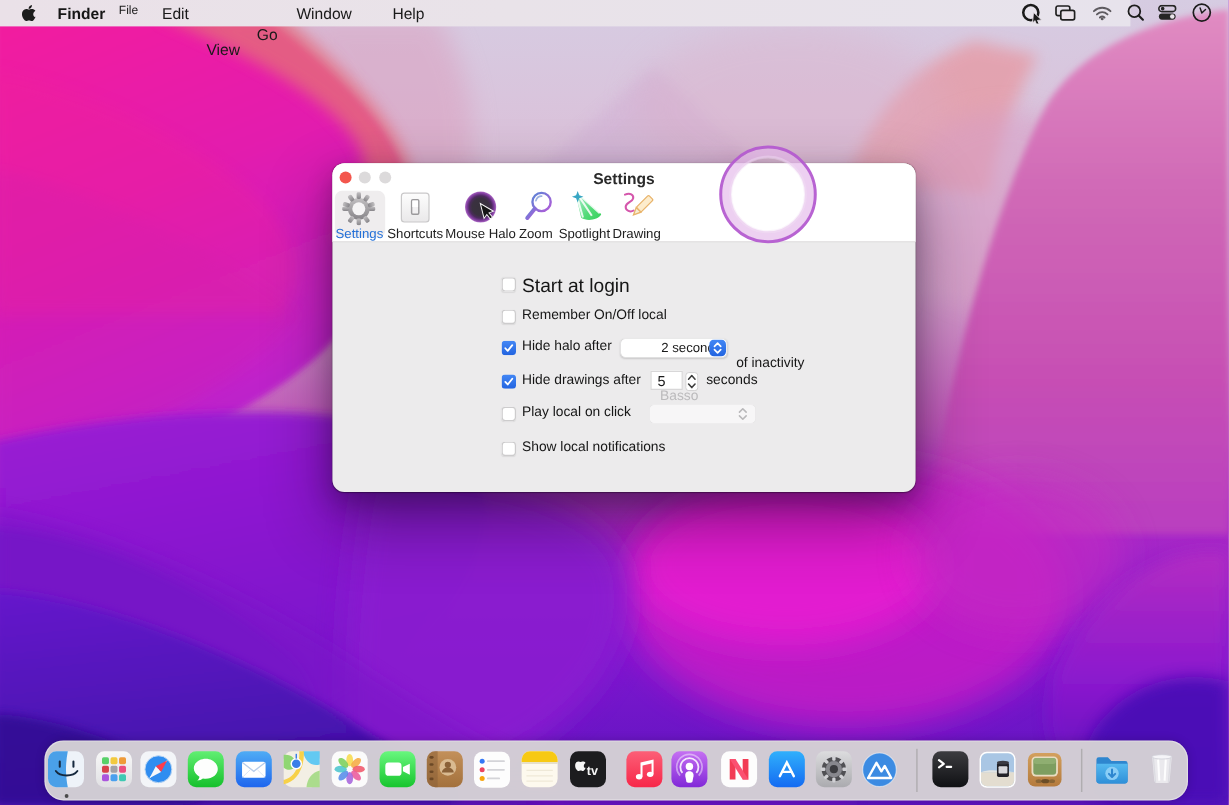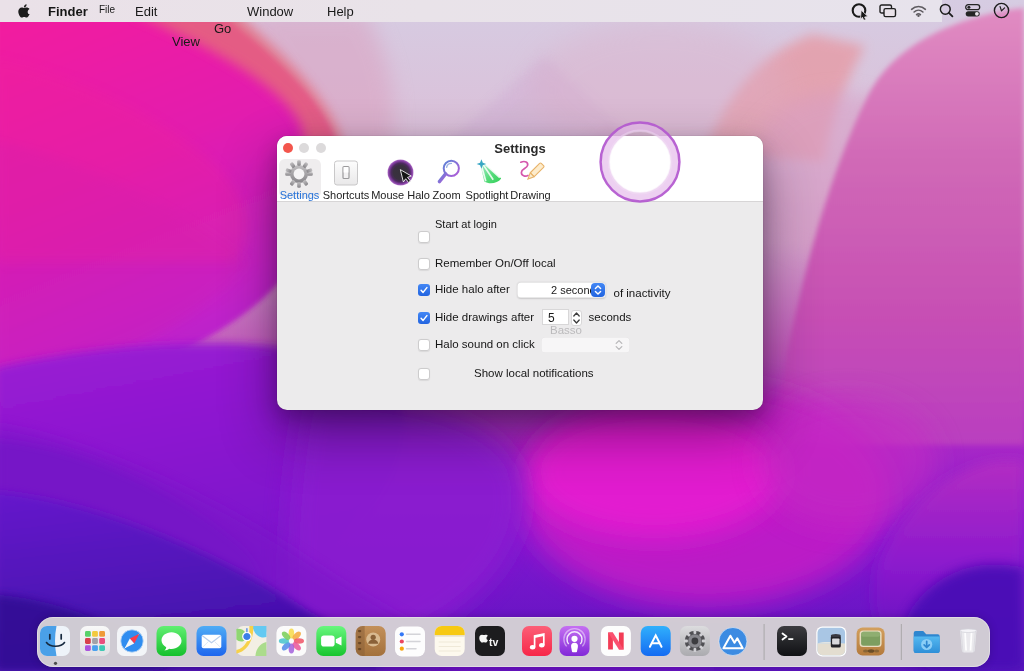--- a/index.html
+++ b/index.html
@@ -254,21 +254,21 @@
   </svg>
 
   <div class="abs" style="left:-20px;top:53px;width:85px;text-align:center;font-size:11px;color:#2471d8;">Settings</div>
   <div class="abs" style="left:26px;top:53px;width:86px;text-align:center;font-size:11px;color:#222;">Shortcuts</div>
   <div class="abs" style="left:80px;top:53px;width:87px;text-align:center;font-size:11px;color:#222;">Mouse Halo</div>
   <div class="abs" style="left:126px;top:53px;width:87px;text-align:center;font-size:11px;color:#222;">Zoom</div>
   <div class="abs" style="left:166px;top:53px;width:88px;text-align:center;font-size:11px;color:#222;">Spotlight</div>
   <div class="abs" style="left:210px;top:53px;width:87px;text-align:center;font-size:11px;color:#222;">Drawing</div>
 
   <div class="abs" style="left:141px;top:95px;width:12px;height:12px;border-radius:3px;background:#ffffff;box-shadow:inset 0 0 0 1px #cdcccd, 0 0.5px 1px rgba(0,0,0,0.08);"></div>
-  <div class="abs" style="left:158px;top:82px;font-size:11px;color:#161616;">Start at login</div>
+  <div class="abs" style="left:158px;top:94px;font-size:16px;color:#161616;">Start at login</div>
 
   <div class="abs" style="left:141px;top:121.5px;width:12px;height:12px;border-radius:3px;background:#ffffff;box-shadow:inset 0 0 0 1px #cdcccd, 0 0.5px 1px rgba(0,0,0,0.08);"></div>
   <div class="abs" style="left:158px;top:120.5px;font-size:11.5px;color:#161616;">Remember On/Off local</div>
 
   <svg class="abs" width="12" height="12" viewBox="0 0 12 12" style="left:141px;top:148px">
     <defs>
           <linearGradient id="cbG" x1="0" y1="0" x2="0" y2="1">
             <stop offset="0" stop-color="#4387f5"></stop>
             <stop offset="1" stop-color="#2264e0"></stop>
           </linearGradient>
@@ -277,45 +277,45 @@
     <path d="M3.1,6.2 L5.1,8.4 L8.9,3.6" fill="none" stroke="#ffffff" stroke-width="1.5" stroke-linecap="round" stroke-linejoin="round"></path>
   </svg>
   <div class="abs" style="left:158px;top:147px;font-size:11.5px;color:#161616;">Hide halo after</div>
 
   <div class="abs" style="left:239.5px;top:146px;width:89px;height:15.5px;border-radius:4px;background:#ffffff;box-shadow:inset 0 0 0 0.5px #d2d1d2, 0 0.5px 1.5px rgba(0,0,0,0.15);"></div>
   <div class="abs" style="left:248px;top:147.5px;font-size:11px;color:#1a1a1a;margin-left:26px;">2 seconds</div>
   <svg class="abs" width="14" height="14" viewBox="0 0 14 14" style="left:314px;top:146.8px">
     <rect width="14" height="14" rx="4" fill="url(#cbG)"></rect>
     <path d="M4.4,5.6 L7,3 L9.6,5.6 M4.4,8.4 L7,11 L9.6,8.4" fill="none" stroke="#ffffff" stroke-width="1.4" stroke-linecap="round" stroke-linejoin="round"></path>
   </svg>
-  <div class="abs" style="left:336.5px;top:151px;font-size:11.5px;color:#161616;">of inactivity</div>
+  <div class="abs" style="left:336.5px;top:161px;font-size:11.5px;color:#161616;">of inactivity</div>
 
   <svg class="abs" width="12" height="12" viewBox="0 0 12 12" style="left:141px;top:175.5px">
     <rect width="12" height="12" rx="3" fill="url(#cbG)"></rect>
     <path d="M3.1,6.2 L5.1,8.4 L8.9,3.6" fill="none" stroke="#ffffff" stroke-width="1.5" stroke-linecap="round" stroke-linejoin="round"></path>
   </svg>
   <div class="abs" style="left:158px;top:174.5px;font-size:11.5px;color:#161616;">Hide drawings after</div>
   <div class="abs" style="left:265px;top:173px;width:27px;height:16px;background:#ffffff;box-shadow:inset 0 0 0 1px #d8d7d8;"></div>
   <div class="abs" style="left:271px;top:174.5px;font-size:12px;color:#1a1a1a;">5</div>
   <svg class="abs" width="11" height="16" viewBox="0 0 11 16" style="left:294px;top:173.5px">
     <rect x="0.5" y="0.5" width="10" height="15" rx="2.5" fill="#ffffff" stroke="#d0cfd0" stroke-width="0.8"></rect>
     <path d="M2.8,6 L5.5,3 L8.2,6 M2.8,10 L5.5,13 L8.2,10" fill="none" stroke="#3c3c3c" stroke-width="1.3" stroke-linecap="round" stroke-linejoin="round"></path>
   </svg>
   <div class="abs" style="left:311.5px;top:174.5px;font-size:11.5px;color:#161616;">seconds</div>
 
   <div class="abs" style="left:141px;top:203px;width:12px;height:12px;border-radius:3px;background:#ffffff;box-shadow:inset 0 0 0 1px #cdcccd, 0 0.5px 1px rgba(0,0,0,0.08);"></div>
-  <div class="abs" style="left:158px;top:202px;font-size:11.5px;color:#161616;">Halo sound on click</div>
+  <div class="abs" style="left:158px;top:202px;font-size:11.5px;color:#161616;">Play local on click</div>
   <div class="abs" style="left:263.5px;top:201px;width:89px;height:15.5px;border-radius:4px;background:#f7f6f7;box-shadow:inset 0 0 0 0.5px #e3e2e3;"></div>
   <div class="abs" style="left:273px;top:188px;font-size:11.5px;color:#bbbabc;">Basso</div>
   <svg class="abs" width="10" height="12" viewBox="0 0 10 12" style="left:337px;top:203px">
     <path d="M2.2,4.4 L5,1.6 L7.8,4.4 M2.2,7.6 L5,10.4 L7.8,7.6" fill="none" stroke="#b9b8ba" stroke-width="1.3" stroke-linecap="round" stroke-linejoin="round"></path>
   </svg>
 
   <div class="abs" style="left:141px;top:231.5px;width:12px;height:12px;border-radius:3px;background:#ffffff;box-shadow:inset 0 0 0 1px #cdcccd, 0 0.5px 1px rgba(0,0,0,0.08);"></div>
-  <div class="abs" style="left:158px;top:230.5px;font-size:11.5px;color:#161616;margin-left:39px;">Show local notifications</div>
+  <div class="abs" style="left:158px;top:230.5px;font-size:11.5px;color:#161616;">Show local notifications</div>
 </div>
 
 <svg class="abs" width="100" height="100" viewBox="0 0 100 100" style="left:589.5px;top:112px">
   <circle cx="50" cy="50" r="34.6" fill="none" stroke="#e3b7e9" stroke-width="7.6" opacity="0.66"></circle>
   <circle cx="50" cy="50" r="31.2" fill="none" stroke="#f2e0f4" stroke-width="2.5" opacity="0.4"></circle>
   <circle cx="50" cy="50" r="39.4" fill="none" stroke="#b45bd0" stroke-width="2.5" opacity="0.95"></circle>
 </svg>
 
 <div class="abs" id="dock" style="left:37px;top:617px;width:953px;height:50px;border-radius:16px;background:rgba(213,210,213,0.97);box-shadow:inset 0 0 0 1px rgba(255,255,255,0.35), 0 0 8px rgba(0,0,0,0.18);"></div>
 

